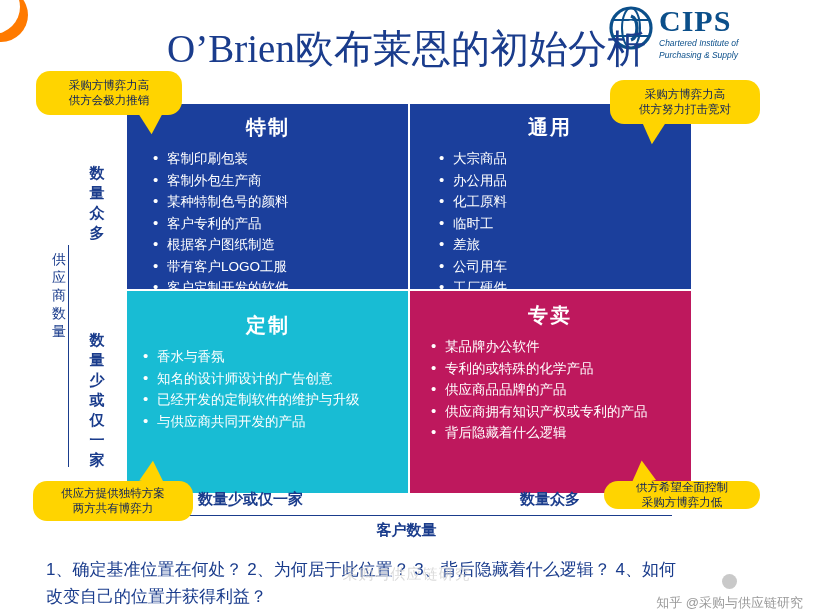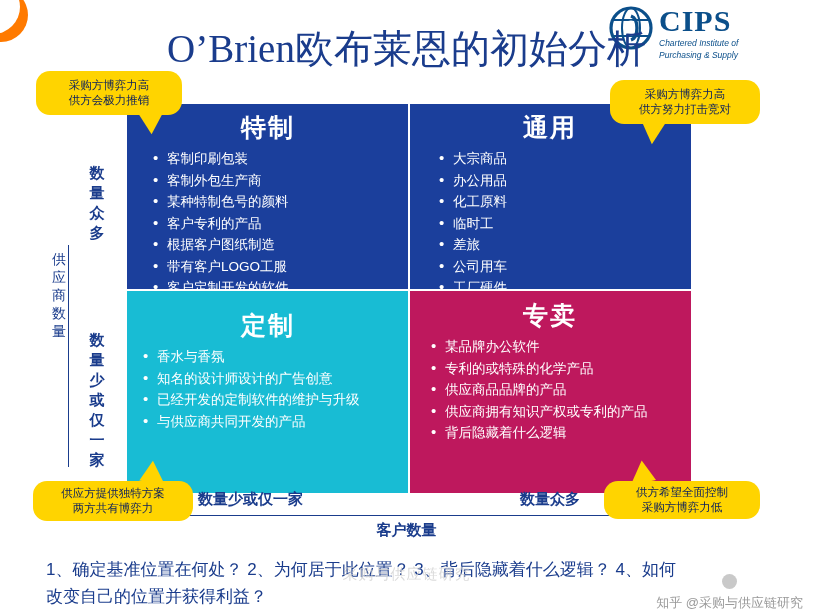--- a/index.html
+++ b/index.html
@@ -30,21 +30,21 @@
   
   .matrix{position:absolute;left:127px;top:104px;width:564px;height:389px;}
   .quad{position:absolute;box-sizing:border-box;color:#ffffff;}
   .q-tl{left:0;top:0;width:282px;height:186px;background:#1b3f9c;}
   .q-tr{left:282px;top:0;width:282px;height:210px;background:#1b3f9c;}
   .q-bl{left:0;top:186px;width:282px;height:203px;background:#18bcd4;}
   .q-br{left:282px;top:186px;width:282px;height:203px;background:#be185d;}
   .q-sep-v{position:absolute;left:281px;top:0;width:2px;height:389px;background:#ffffff;}
   .q-sep-h{position:absolute;left:0;top:185px;width:564px;height:2px;background:#ffffff;}
 
-  .quad h3{margin:0;text-align:center;font-size:25px;font-weight:bold;
+  .quad h3{margin:0;text-align:center;font-size:20px;font-weight:bold;
     letter-spacing:2px;line-height:30px;}
   .q-tl h3{padding-top:8px;}
   .q-tr h3{padding-top:8px;}
   .q-bl h3{padding-top:20px;}
   .q-br h3{padding-top:10px;}
 
   .quad ul{margin:6px 0 0 0;padding:0;list-style:none;}
   .quad li{position:relative;padding-left:16px;font-size:13.5px;line-height:21.5px;}
   .quad li:before{content:"•";position:absolute;left:2px;top:-1px;font-size:15px;}
   .q-tl ul{margin-left:24px;}
@@ -77,21 +77,21 @@
 
   .c-tl{left:36px;top:71px;width:146px;height:44px;}
   .c-tl .tail{left:104px;top:41px;border-left:10px solid transparent;
     border-right:16px solid transparent;border-top:22px solid #ffd400;transform:rotate(-8deg);}
   .c-tr{left:610px;top:80px;width:150px;height:44px;}
   .c-tr .tail{left:28px;top:40px;border-left:16px solid transparent;
     border-right:10px solid transparent;border-top:24px solid #ffd400;transform:rotate(10deg);}
   .c-bl{left:33px;top:481px;width:160px;height:40px;}
   .c-bl .tail{left:108px;top:-20px;border-left:10px solid transparent;
     border-right:16px solid transparent;border-bottom:22px solid #ffd400;transform:rotate(10deg);}
-  .c-br{left:604px;top:481px;width:156px;height:38px;}
+  .c-br{left:604px;top:481px;width:156px;height:28px;}
   .c-br .tail{left:24px;top:-20px;border-left:16px solid transparent;
     border-right:10px solid transparent;border-bottom:22px solid #ffd400;transform:rotate(-12deg);}
 
   
   .footer{position:absolute;left:10px;top:556px;width:790px;
     font-size:17px;color:#1a3c8c;line-height:27px;margin-left:36px;}
 
   
   .wm-center{position:absolute;left:0;right:0;top:565px;text-align:center;
     font-size:15px;color:#cfcfcf;opacity:.75;letter-spacing:1px;}

